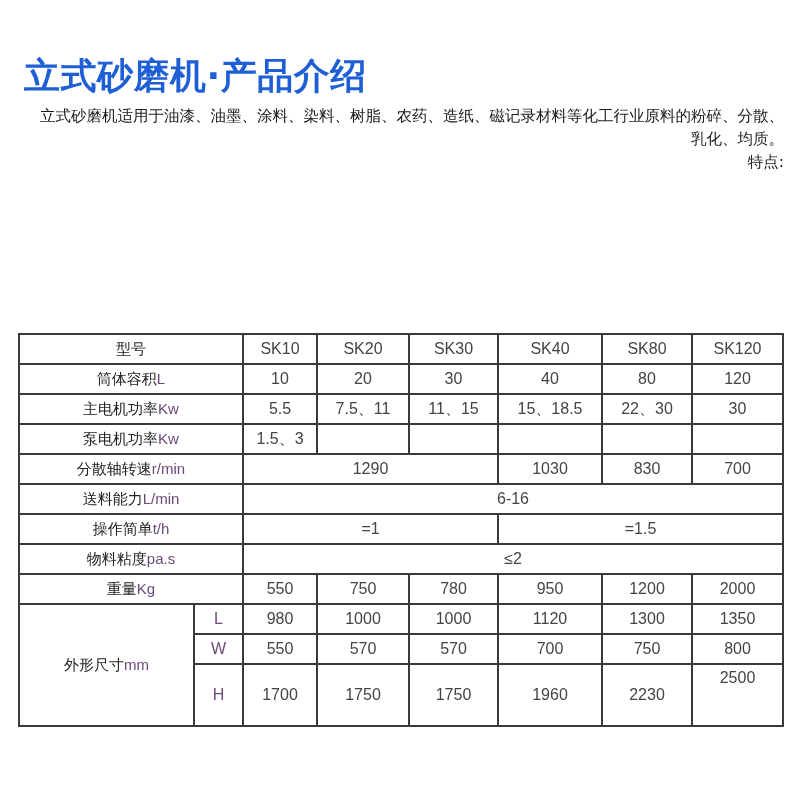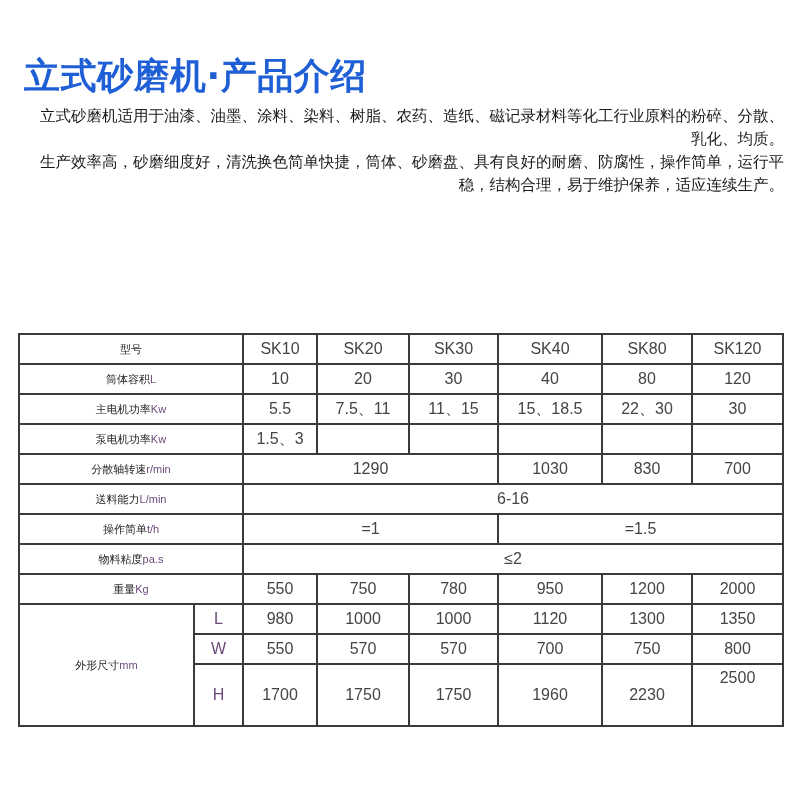--- a/index.html
+++ b/index.html
@@ -6,34 +6,34 @@
   body { width:800px; height:800px; position:relative; overflow:hidden;
          font-family:"DejaVu Sans", "Liberation Sans", sans-serif; color:#222; }
   .title { position:absolute; left:24px; top:56px; font-size:36px; font-weight:bold;
            color:#1f5fd6; letter-spacing:0.5px; line-height:40px; }
   .para { position:absolute; left:24px; width:760px; font-size:15.5px; line-height:23px; color:#1a1a1a; }
   .para p { margin:0;text-align:right; }
   .indent { text-indent:1em; }
   table.spec { position:absolute; left:18px; top:333px; border-collapse:collapse;
                font-family:"Liberation Sans", sans-serif; font-size:16px; color:#444; }
   table.spec td { border:2px solid #3a3a3a; text-align:center; padding:0; height:28px; }
-  .lbl { color:#222; font-family:"DejaVu Sans", sans-serif; font-size:11px; }
+  .lbl { color:#222; font-family:"DejaVu Sans", sans-serif; font-size:15px; }
   .unit { color:#6b4a7a; font-family:"Liberation Sans", sans-serif; }
   .sub { color:#6b4a7a; }
   .tall { height:56px !important; }
   .top { vertical-align:top; padding-top:4px !important;margin-left:15px; }
 </style>
 </head>
 <body>
 
 <div class="title">立式砂磨机·产品介绍</div>
 
 <div class="para" style="top:105px;">
   <p class="indent">立式砂磨机适用于油漆、油墨、涂料、染料、树脂、农药、造纸、磁记录材料等化工行业原料的粉碎、分散、乳化、均质。</p>
-  <p class="indent">生产效率高，砂磨细度好，清洗换色简单快捷，筒体、砂磨盘、具有良好的耐磨、防腐性，操作简单，运行平稳，结构合理，易于维护保养，适应连续生产。</p>
+  <p>特点:</p>
 </div>
 
 <table class="spec">
   <colgroup>
     <col style="width:175px">
       <col style="width:49px">
     <col style="width:74px">
       <col style="width:92px">
       <col style="width:89px">
     <col style="width:104px">

